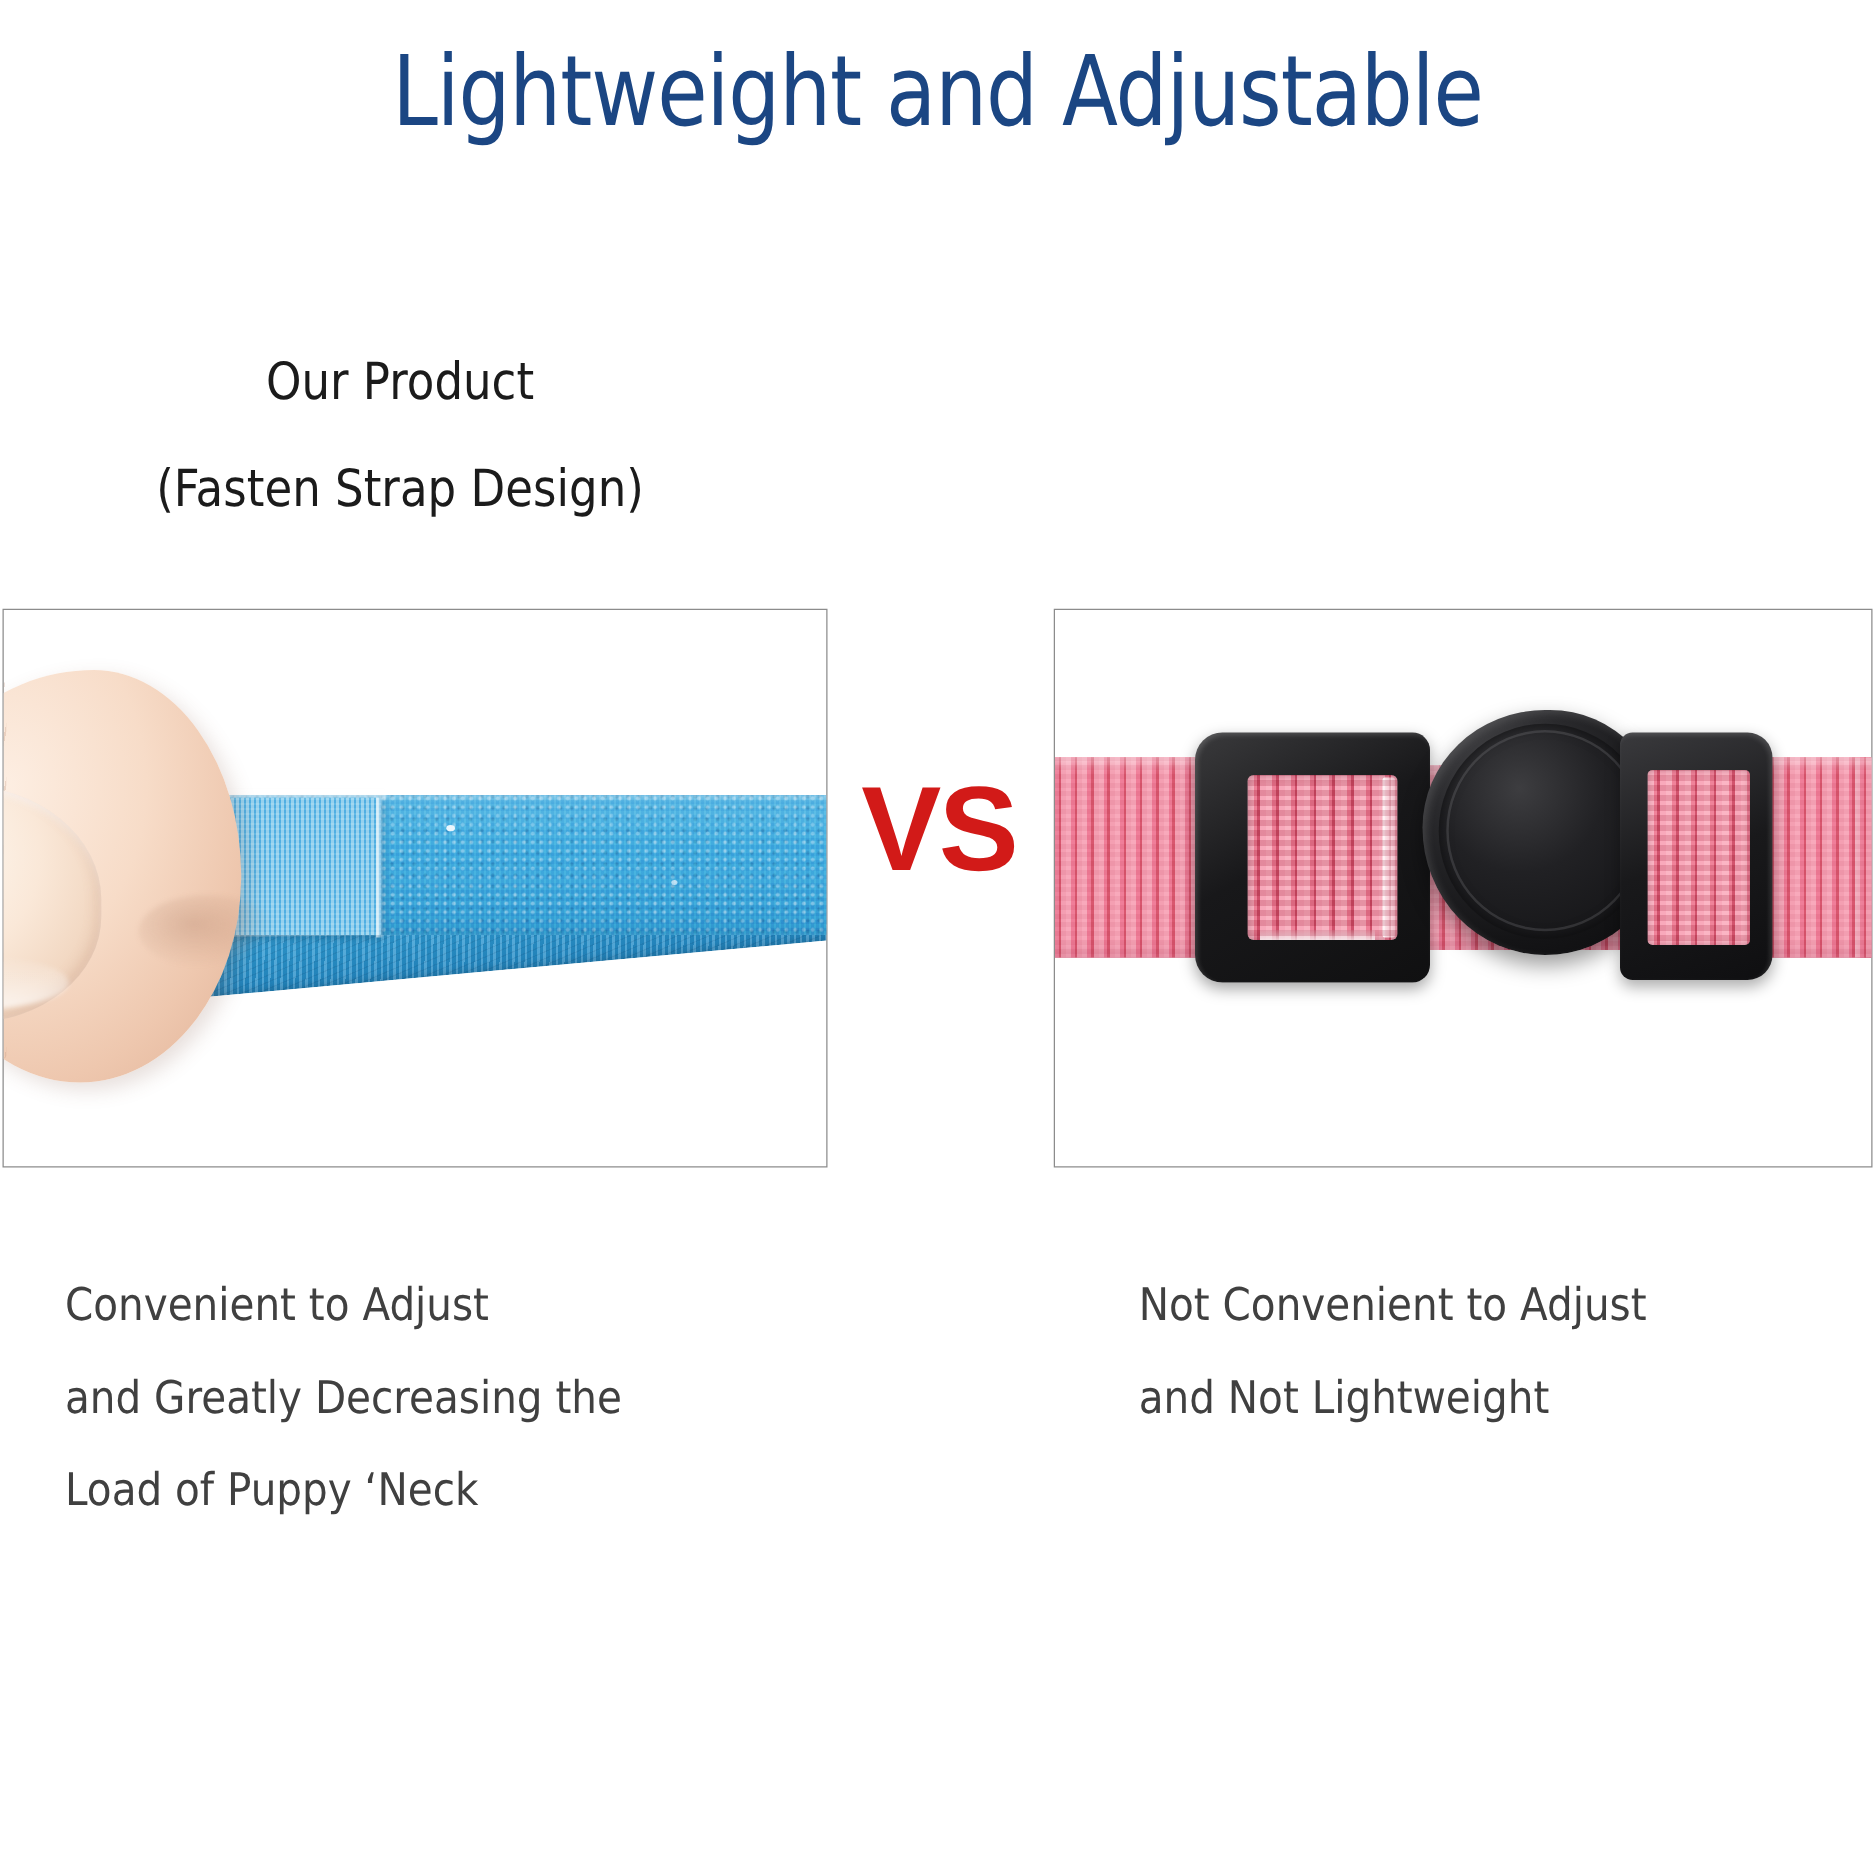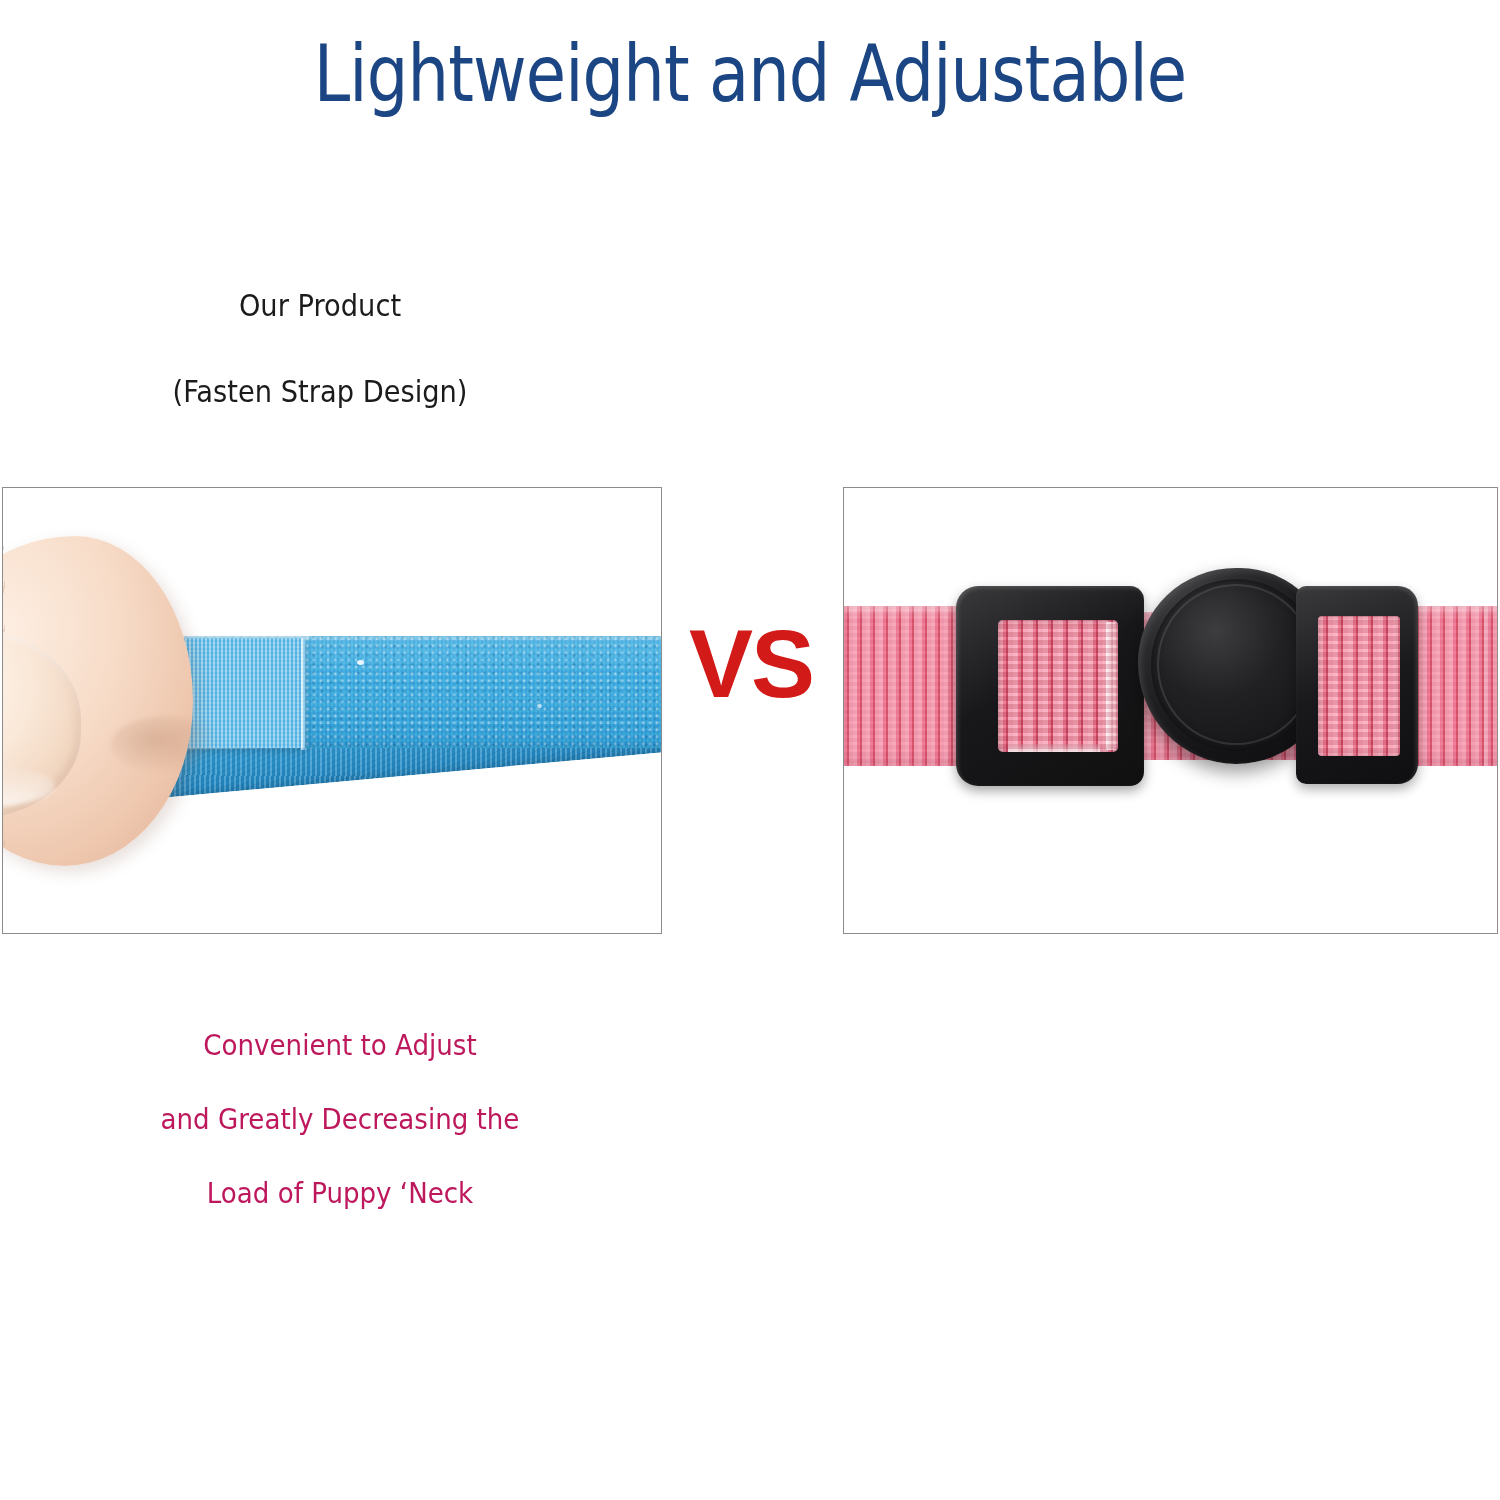--- a/index.html
+++ b/index.html
@@ -35,21 +35,21 @@
     transform-origin: center top;
     white-space: nowrap;
   }
 
   
   .col-head {
     position: absolute;
     text-align: center;
     color: #1b1b1b;
     font-family: "DejaVu Sans", sans-serif;
-    font-size: 31px;
+    font-size: 41px;
     line-height: 66px;
     font-weight: 400;
     white-space: nowrap;
   }
   .col-head .line1 { display: block; transform: scaleX(0.88); }
   .col-head .line2 { display: block; transform: scaleX(0.88); margin-top: 20px; }
 
   #head-left  { left: 0px;   top: 272px; width: 640px; }
   #head-right { left: 860px; top: 272px; width: 640px; }
 
@@ -341,24 +341,23 @@
     font-family: "Liberation Sans", sans-serif;
     font-size: 96px;
     font-weight: 700;
     line-height: 104px;
     letter-spacing: -2px;
   }
 
   
   .caption {
     position: absolute;
-    text-align: center;
-    color: #be185d;
+    color: #404040;
     font-family: "DejaVu Sans", sans-serif;
-    font-size: 29px;
+    font-size: 36px;
     line-height: 74px;
     font-weight: 400;
   }
   .caption span { display: block; transform: scaleX(0.9); white-space: nowrap; }
   #cap-left  { left: 20px;  top: 1008px; width: 640px; }
   #cap-right { left: 880px; top: 1008px; width: 620px; }
 </style>
 </head>
 <body>
 
@@ -417,14 +416,18 @@
       </div>
     </div>
   </div>
 
   <div class="caption" id="cap-left">
     <span>Convenient to Adjust</span>
     <span>and Greatly Decreasing the</span>
     <span>Load of Puppy ‘Neck</span>
   </div>
 
+  <div class="caption" id="cap-right">
+    <span>Not Convenient to Adjust</span>
+    <span>and Not Lightweight</span>
+  </div>
 
 </div>
 
 </body></html>

